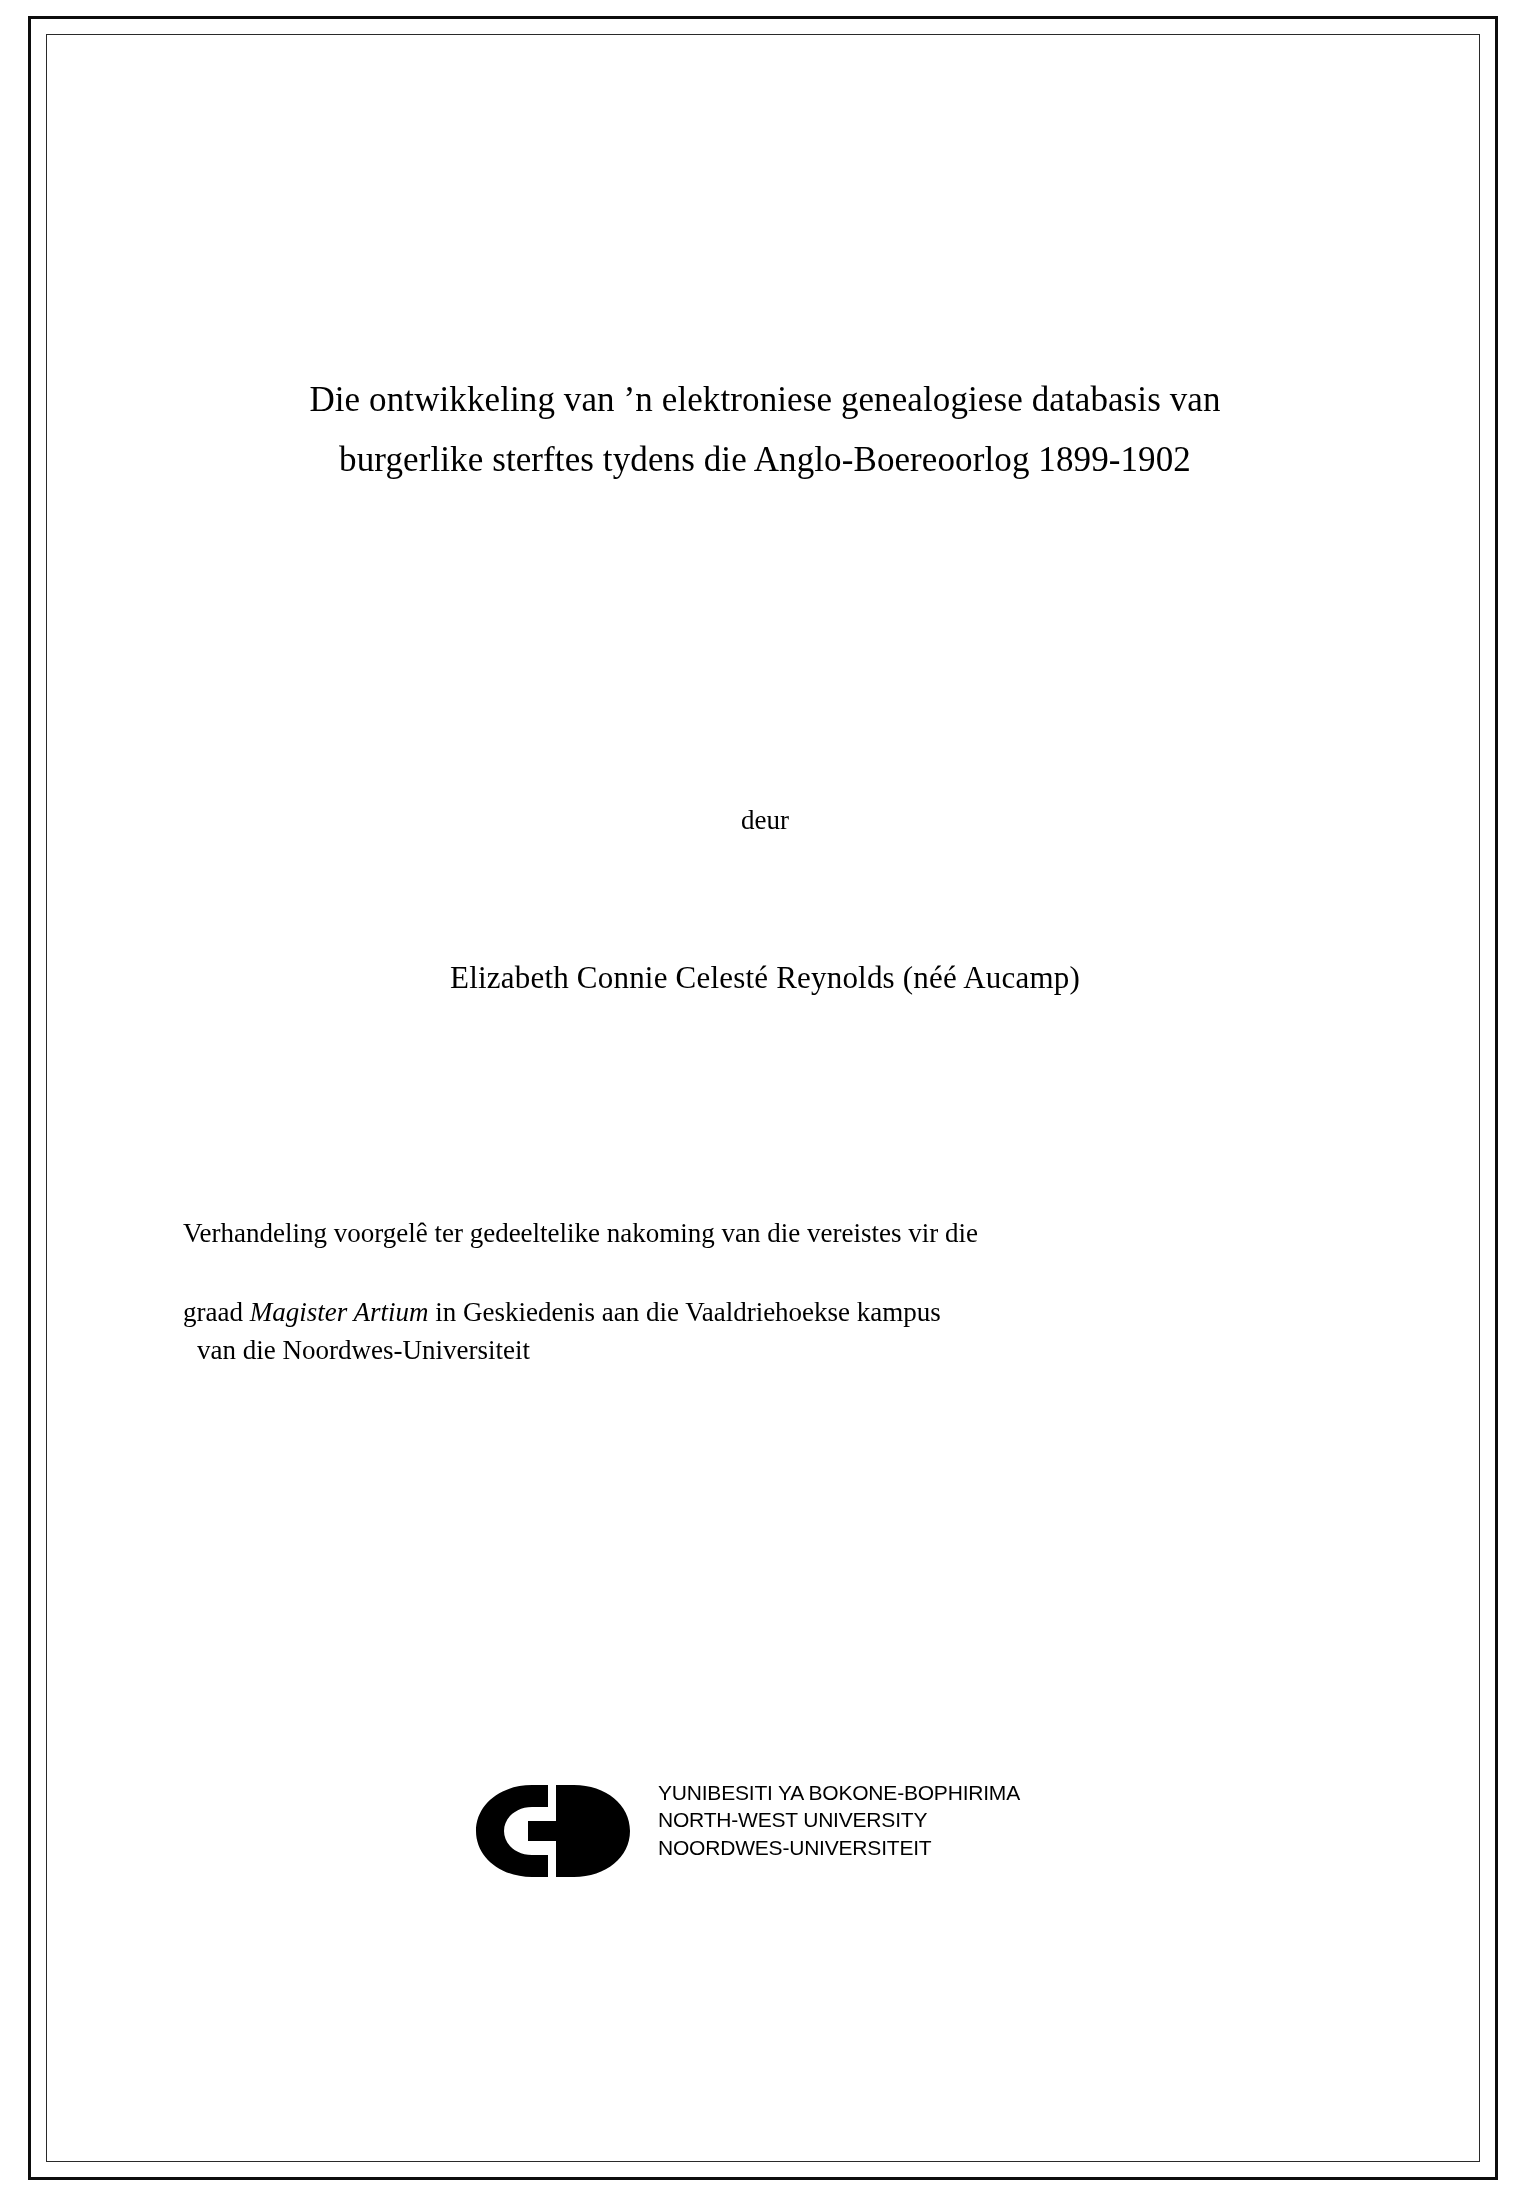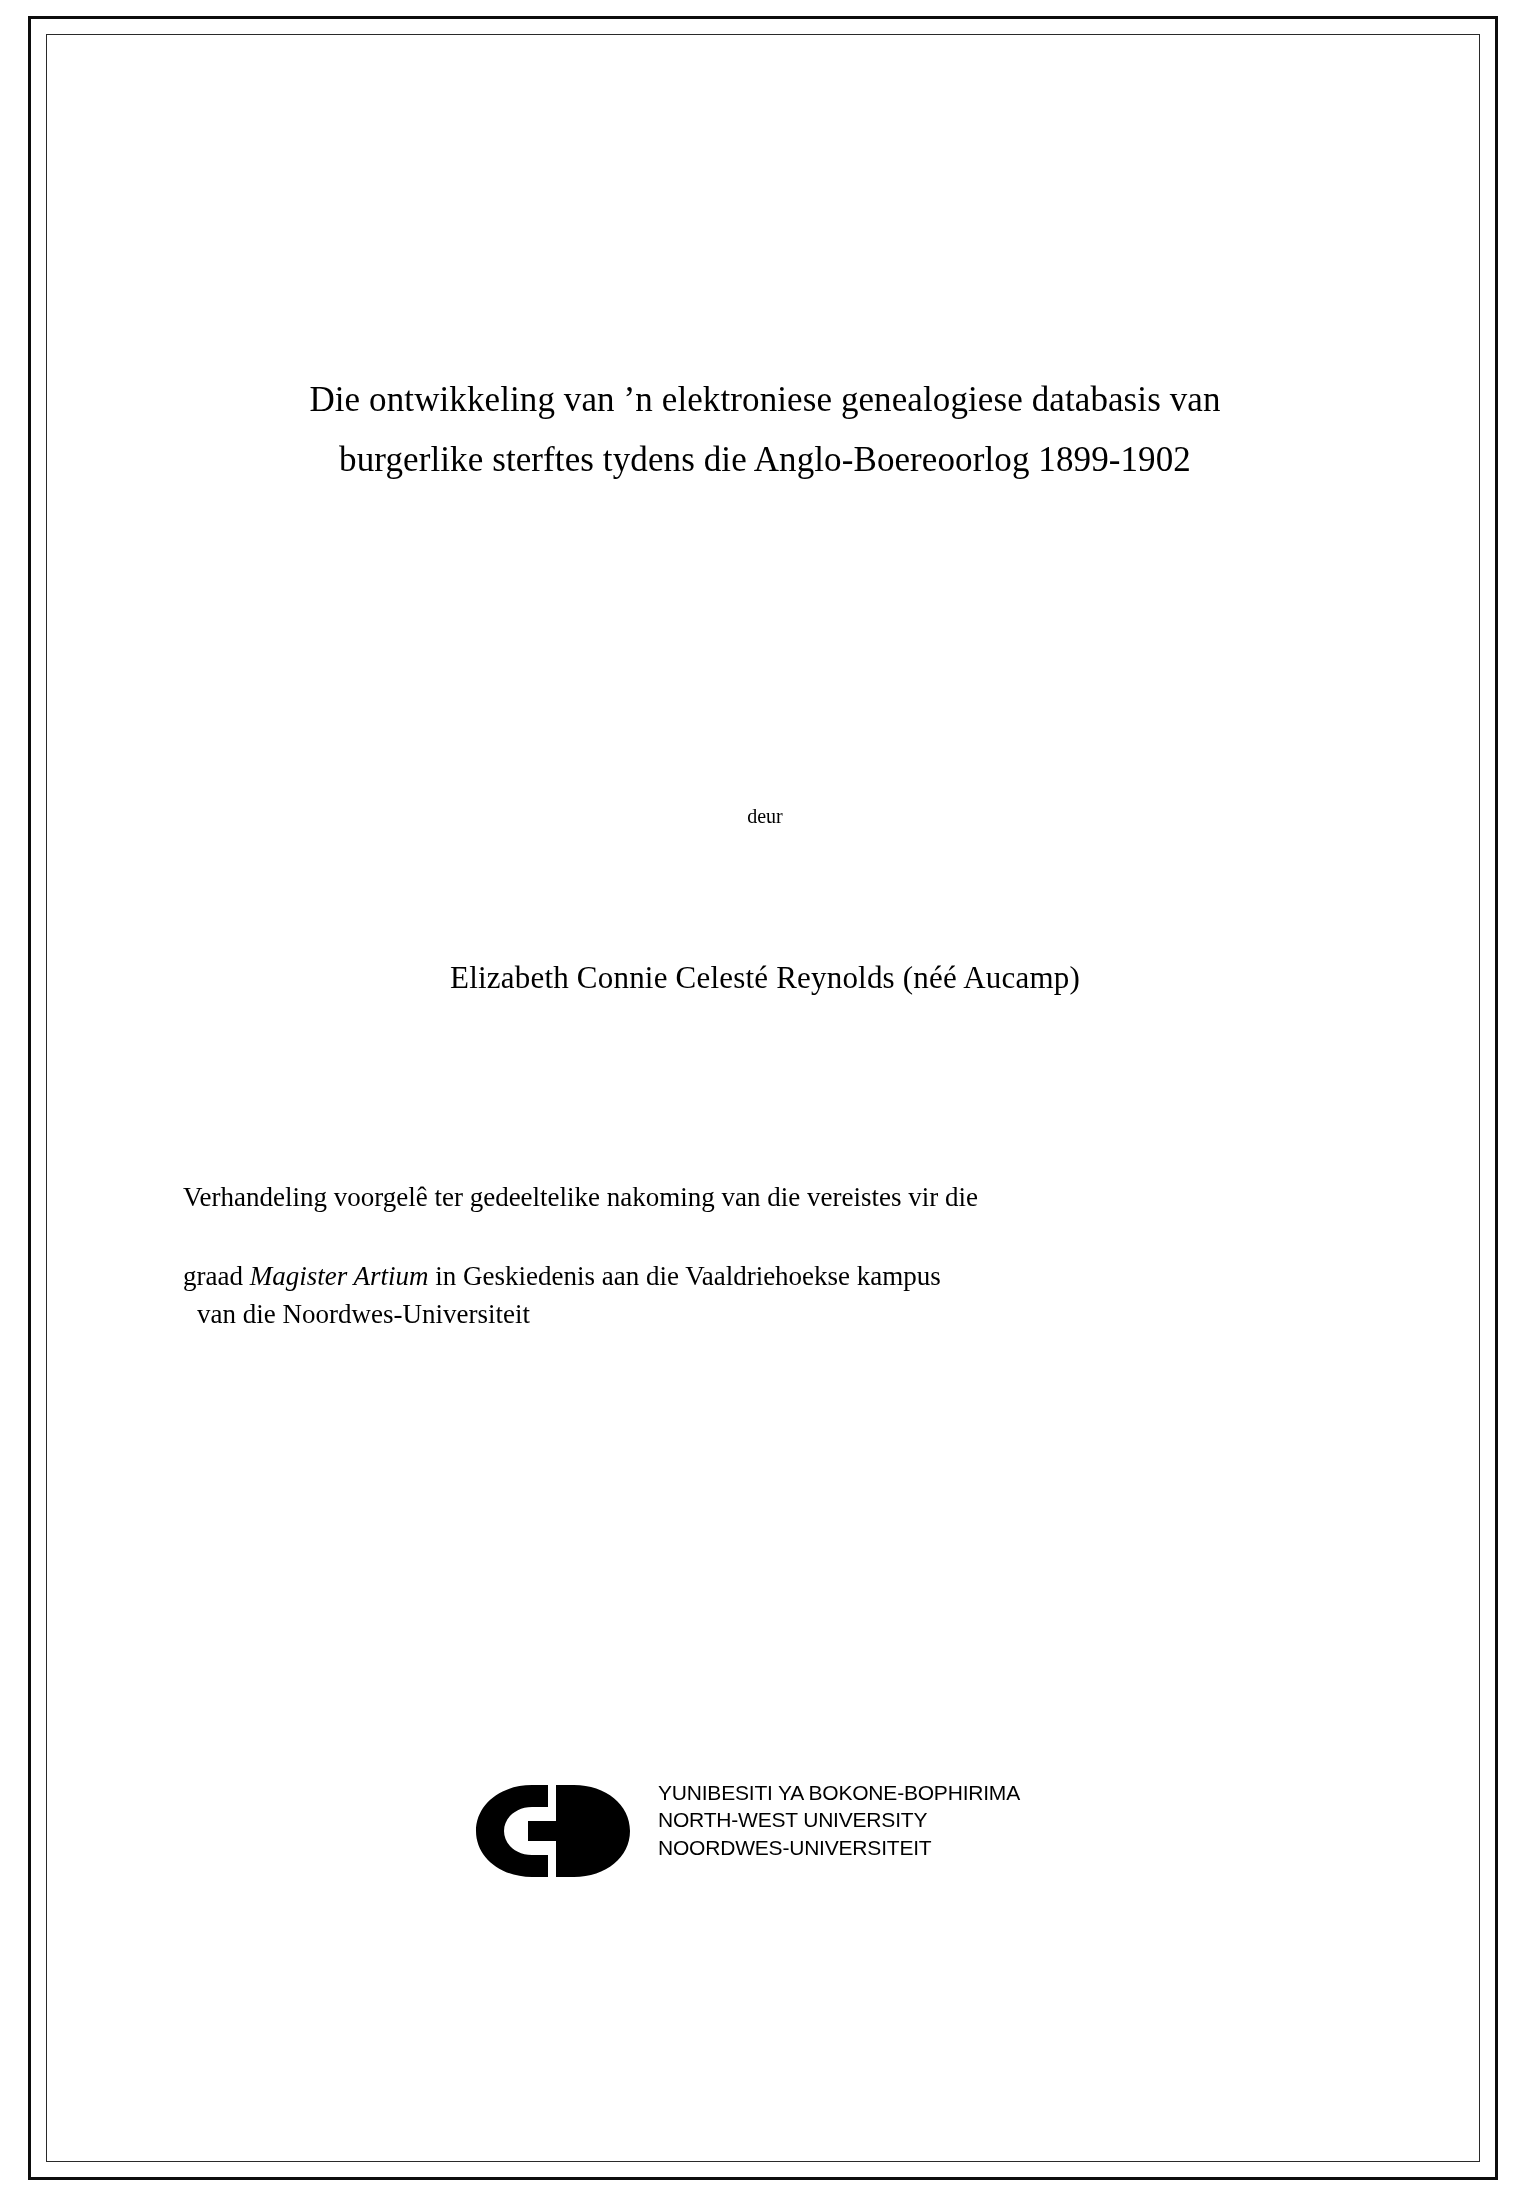--- a/index.html
+++ b/index.html
@@ -56,37 +56,37 @@
   .title .line2 {
     display: block;
   }
 
   .deur {
     position: absolute;
     left: 0;
     top: 805px;
     width: 1170px;
     text-align: center;
-    font-size: 20px;
+    font-size: 27px;
   }
 
   .author {
     position: absolute;
     left: 0;
     top: 960px;
     width: 1170px;
     text-align: center;
     font-size: 31px;
     letter-spacing: 0.2px;
   }
 
   .statement {
     position: absolute;
     left: 3px;
-    top: 1179px;
+    top: 1215px;
     width: 1155px;
     font-size: 27px;
     line-height: 1.40;
     text-align: justify;
     text-justify: inter-word;
   }
   .statement .row2 {
     display: block;
     text-align: left;
     margin-top: 41px;

